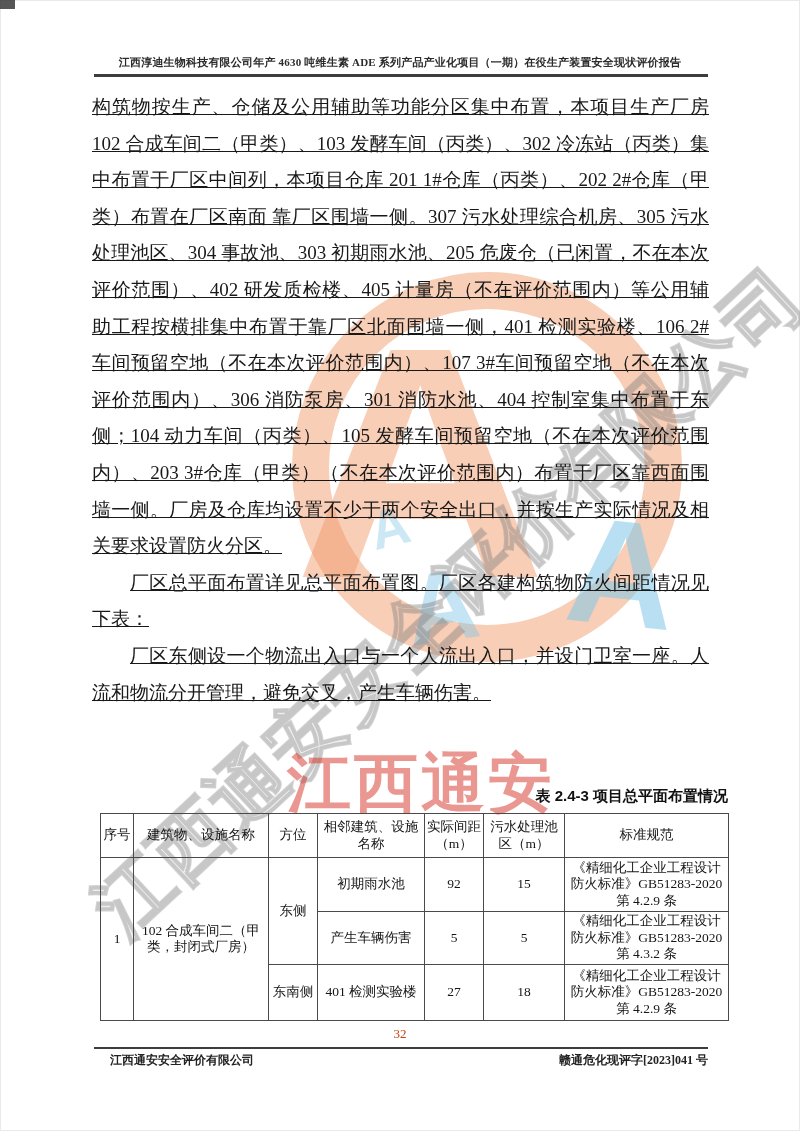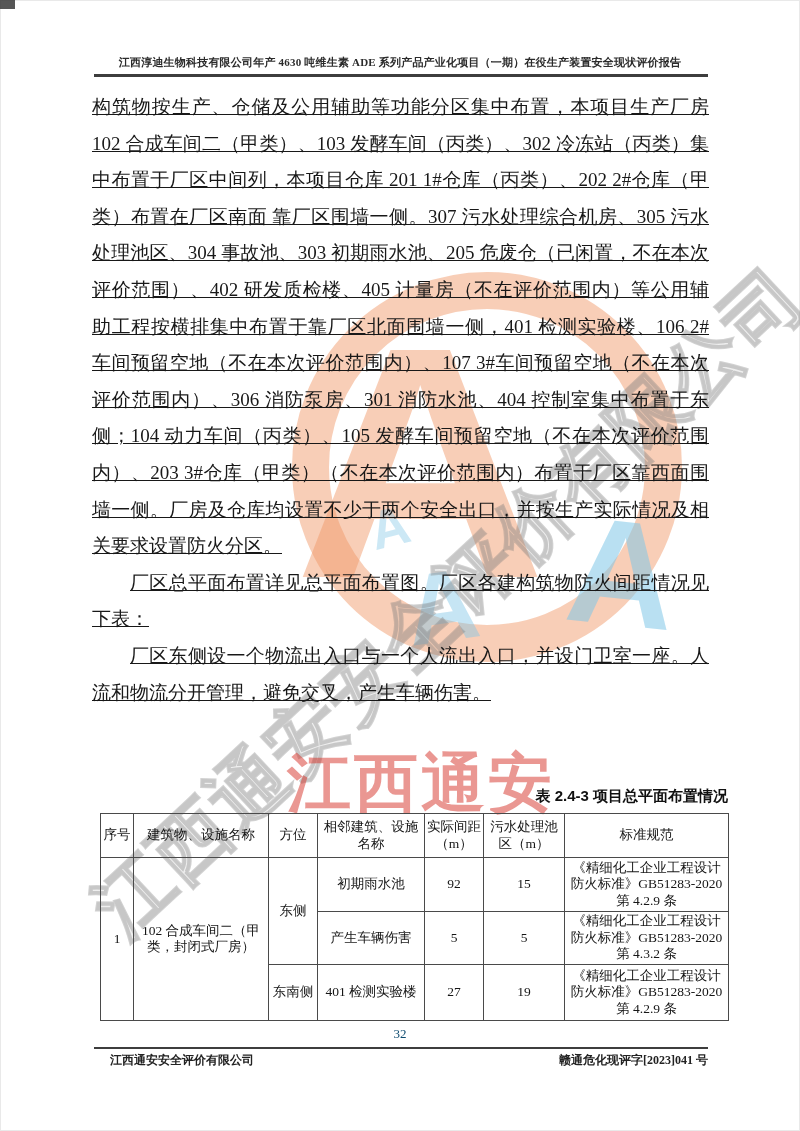--- a/index.html
+++ b/index.html
@@ -59,21 +59,21 @@
     border-collapse:collapse;table-layout:fixed;
     font-size:13.5px;color:#161616;
   }
   .layout-table th,.layout-table td{
     border:1px solid #4a4a4a;text-align:center;vertical-align:middle;
     padding:1px 2px;line-height:16.5px;font-weight:400;word-break:break-all;
   }
   .layout-table thead tr{height:44px;margin-top:30px;}
   .row-a{height:54px;} .row-b{height:53px;} .row-c{height:56px;}
   
-  .page-num{position:absolute;z-index:1;top:1026px;left:0;width:100%;text-align:center;font-size:13px;color:#0c4a6e;}
+  .page-num{position:absolute;z-index:1;top:1026px;left:0;width:100%;text-align:center;font-size:13px;color:#c2410c;}
   .footer-rule{position:absolute;z-index:1;top:1047px;left:94px;width:614px;height:2px;background:#3d3d3d;}
   .footer{
     position:absolute;z-index:1;top:1052px;left:94px;width:614px;
     display:flex;justify-content:space-between;align-items:flex-start;
     font-size:12px;font-weight:700;color:#222;
   }
   .footer .left{margin-left:16px;}
 </style>
 </head>
 <body>
@@ -134,21 +134,21 @@
       <tr class="row-b">
         <td>产生车辆伤害</td>
         <td>5</td>
         <td>5</td>
         <td>《精细化工企业工程设计防火标准》GB51283-2020 第 4.3.2 条</td>
       </tr>
       <tr class="row-c">
         <td>东南侧</td>
         <td>401 检测实验楼</td>
         <td>27</td>
-        <td>19</td>
+        <td>18</td>
         <td>《精细化工企业工程设计防火标准》GB51283-2020 第 4.2.9 条</td>
       </tr>
     </tbody>
   </table>
 
   <div class="page-num">32</div>
   <div class="footer-rule"></div>
   <div class="footer">
     <span class="left">江西通安安全评价有限公司</span>
     <span class="right">赣通危化现评字[2023]041 号</span>

